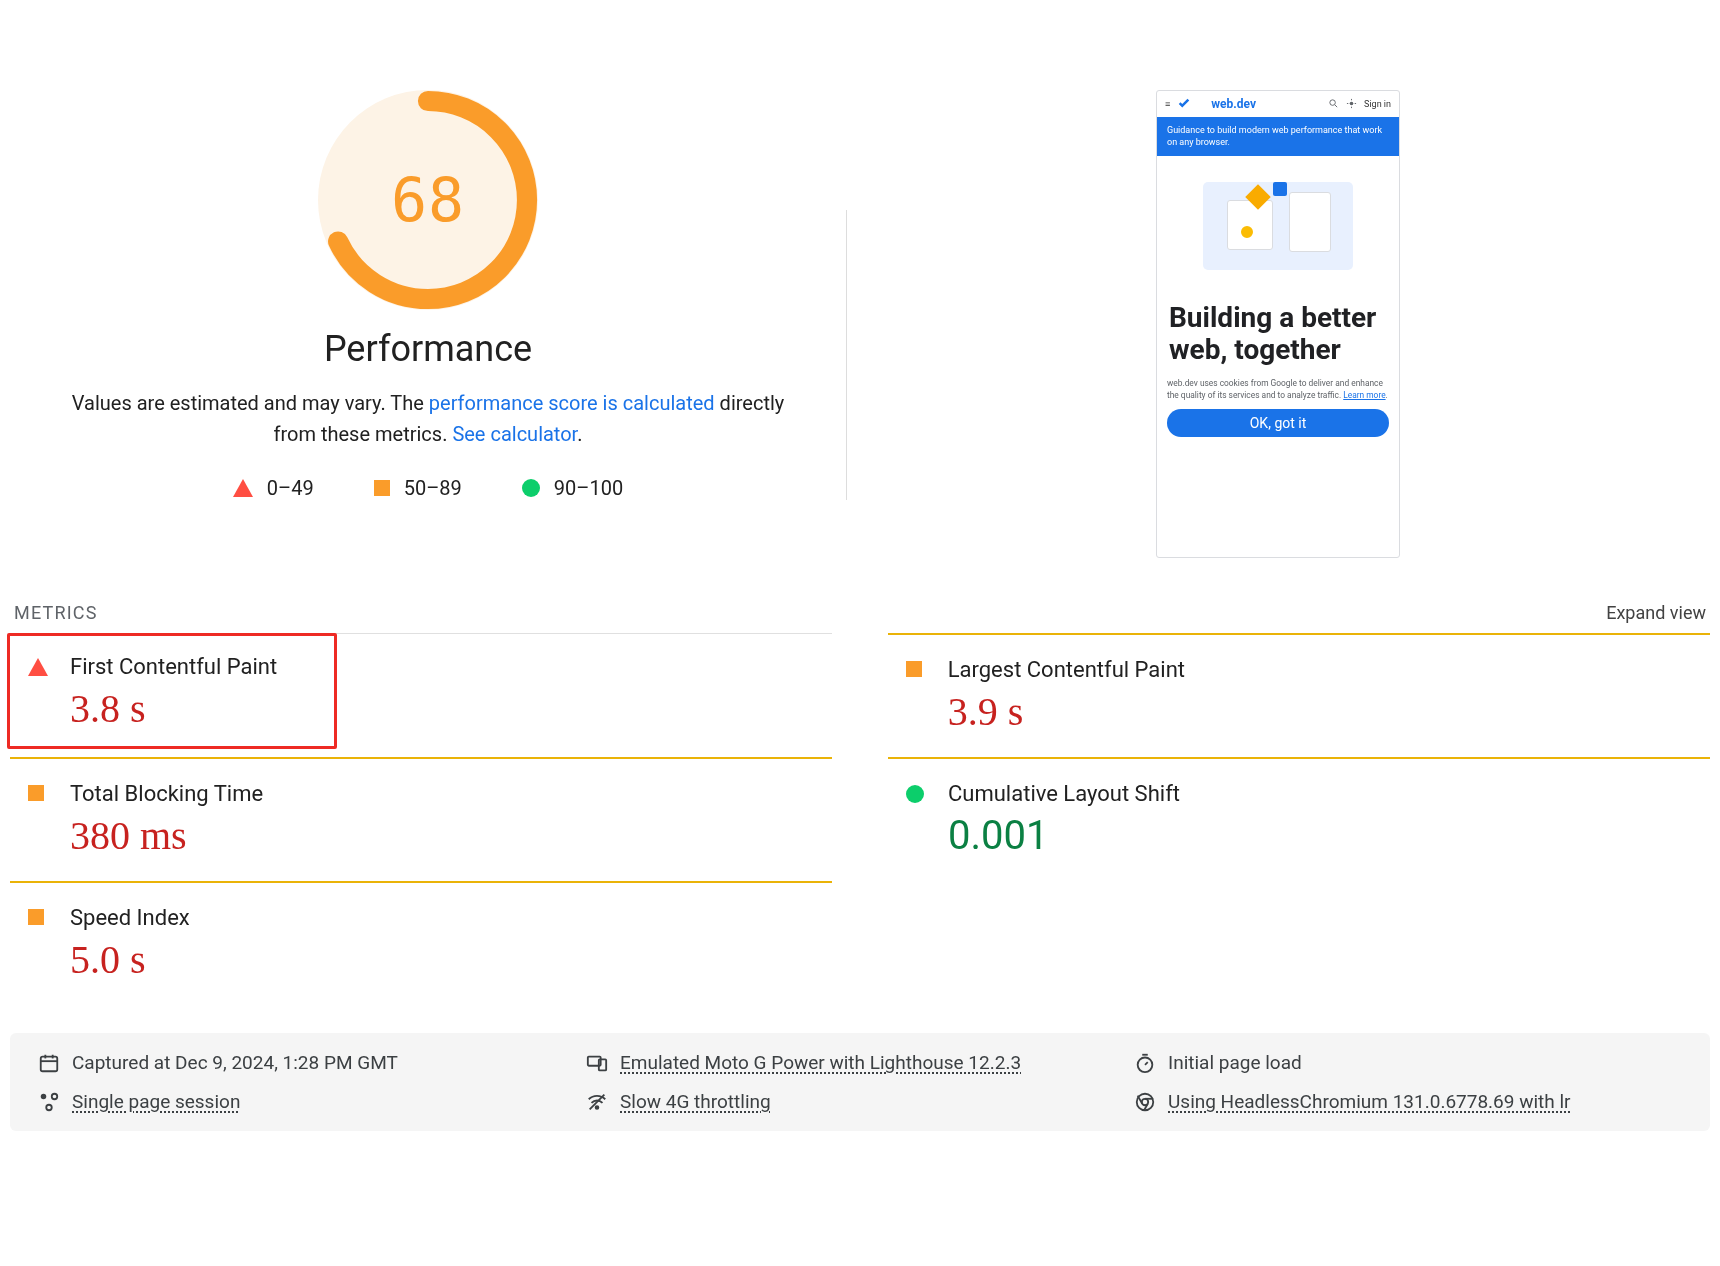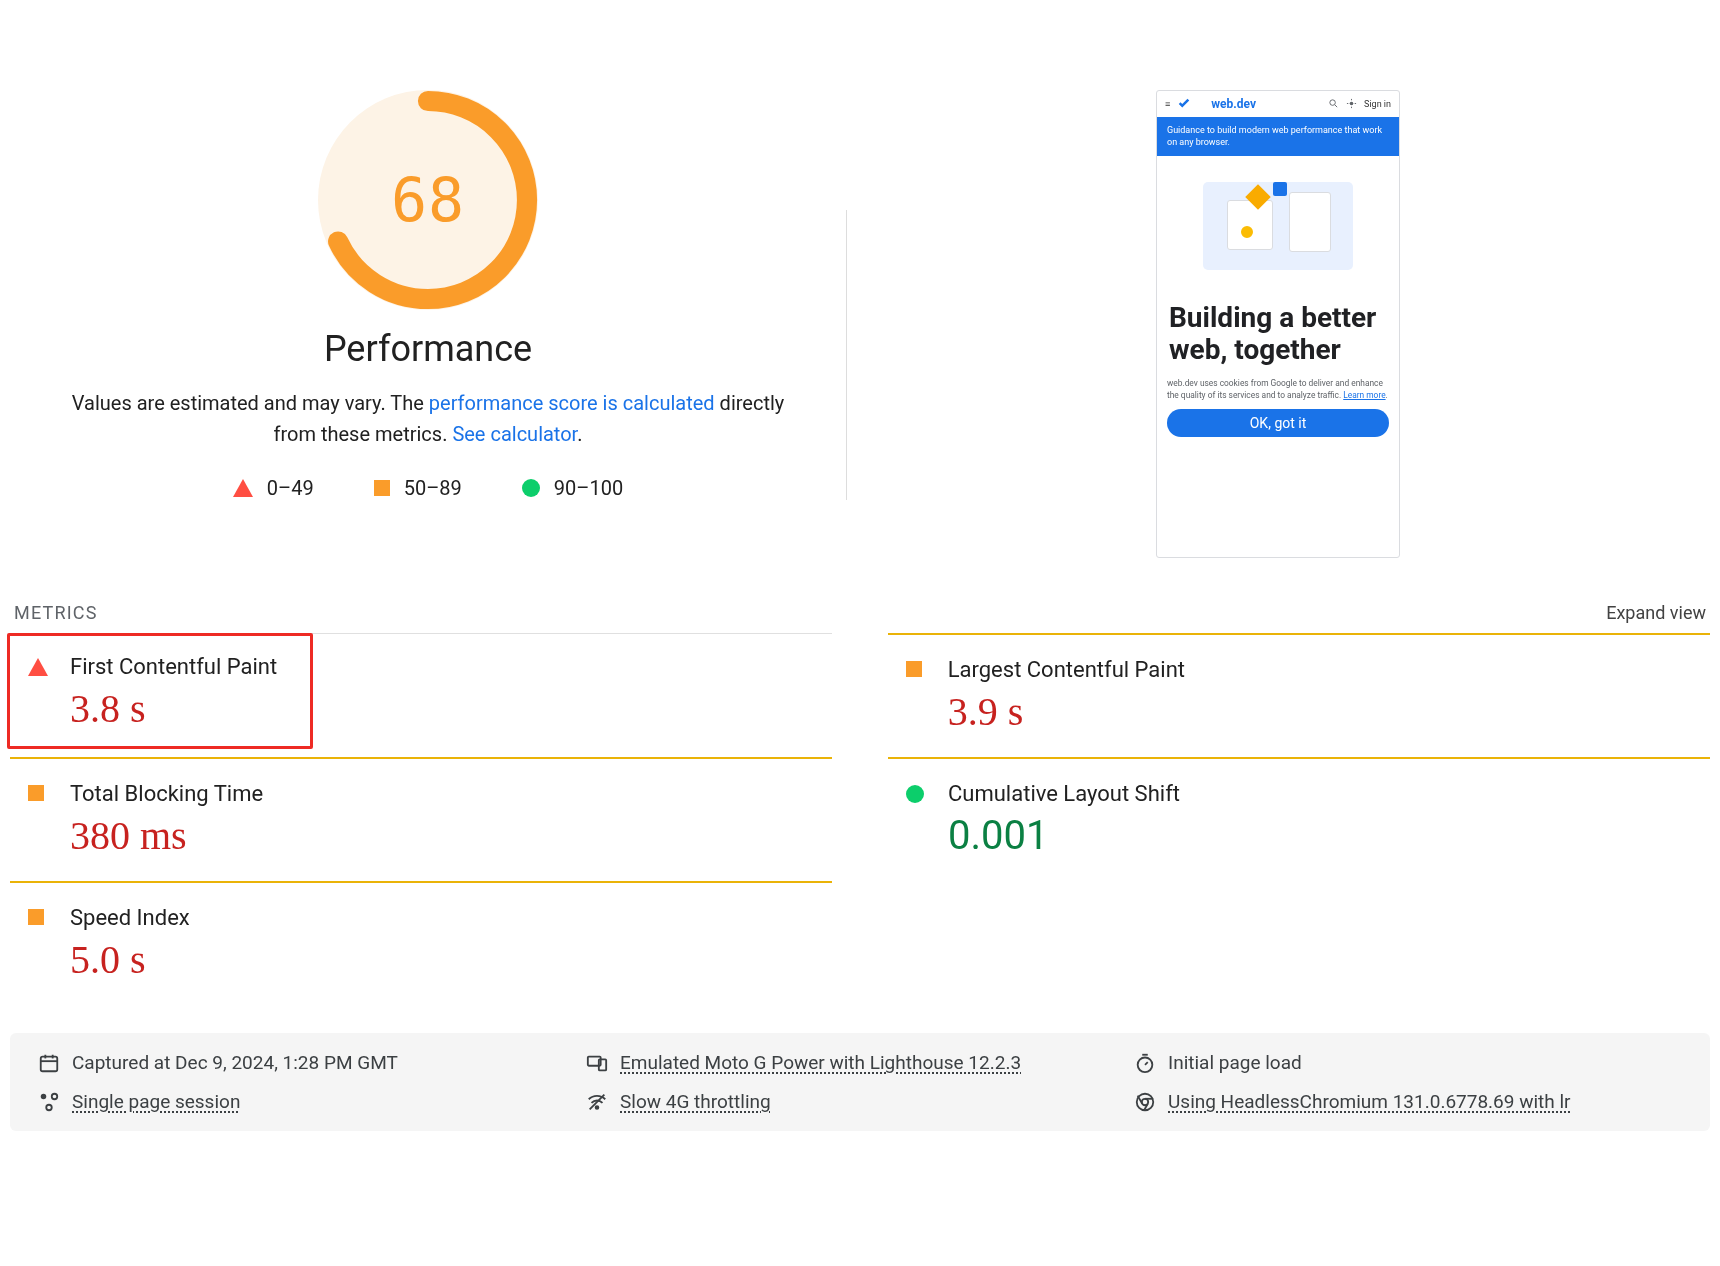--- a/index.html
+++ b/index.html
@@ -105,21 +105,21 @@
     display:flex; align-items:flex-start; gap: 22px;
   }
   .m-cell:first-child { margin-right: 56px; }
   .m-icon { width: 20px; height: 20px; margin-top: 4px; flex: 0 0 20px;}
   .m-body { display:flex; flex-direction:column; }
   .m-name { font-size: 22px; color: var(--text); }
   .m-val { font-size: 40px; margin-top: 6px; font-weight:400;}
   .val-red { color: var(--red-val); font-family: Liberation Serif, serif; }
   .val-green { color: var(--green-val); }
 
-  .hilite { border: 3px solid #ee2a24; border-radius: 2px; margin: -1px -1px 0 -3px; padding-right: 20px; box-sizing: border-box; display:flex; width: 306px; }
+  .hilite { border: 3px solid #ee2a24; border-radius: 2px; margin: -1px -1px 0 -3px; padding-right: 20px; box-sizing: border-box; display:flex; width: 330px; }
   .hilite .m-cell{ border-top: none; padding: 18px 0 14px 18px; width:100%; margin-right:0;}
 
   
   .footer {
     margin-top: 28px; background: var(--footer-bg);
     padding: 18px 28px; border-radius: 6px;
     display: grid; grid-template-columns: 1fr 1fr 1fr;
     row-gap: 16px;
     font-size: 19px; color: #3c4043;
   }

